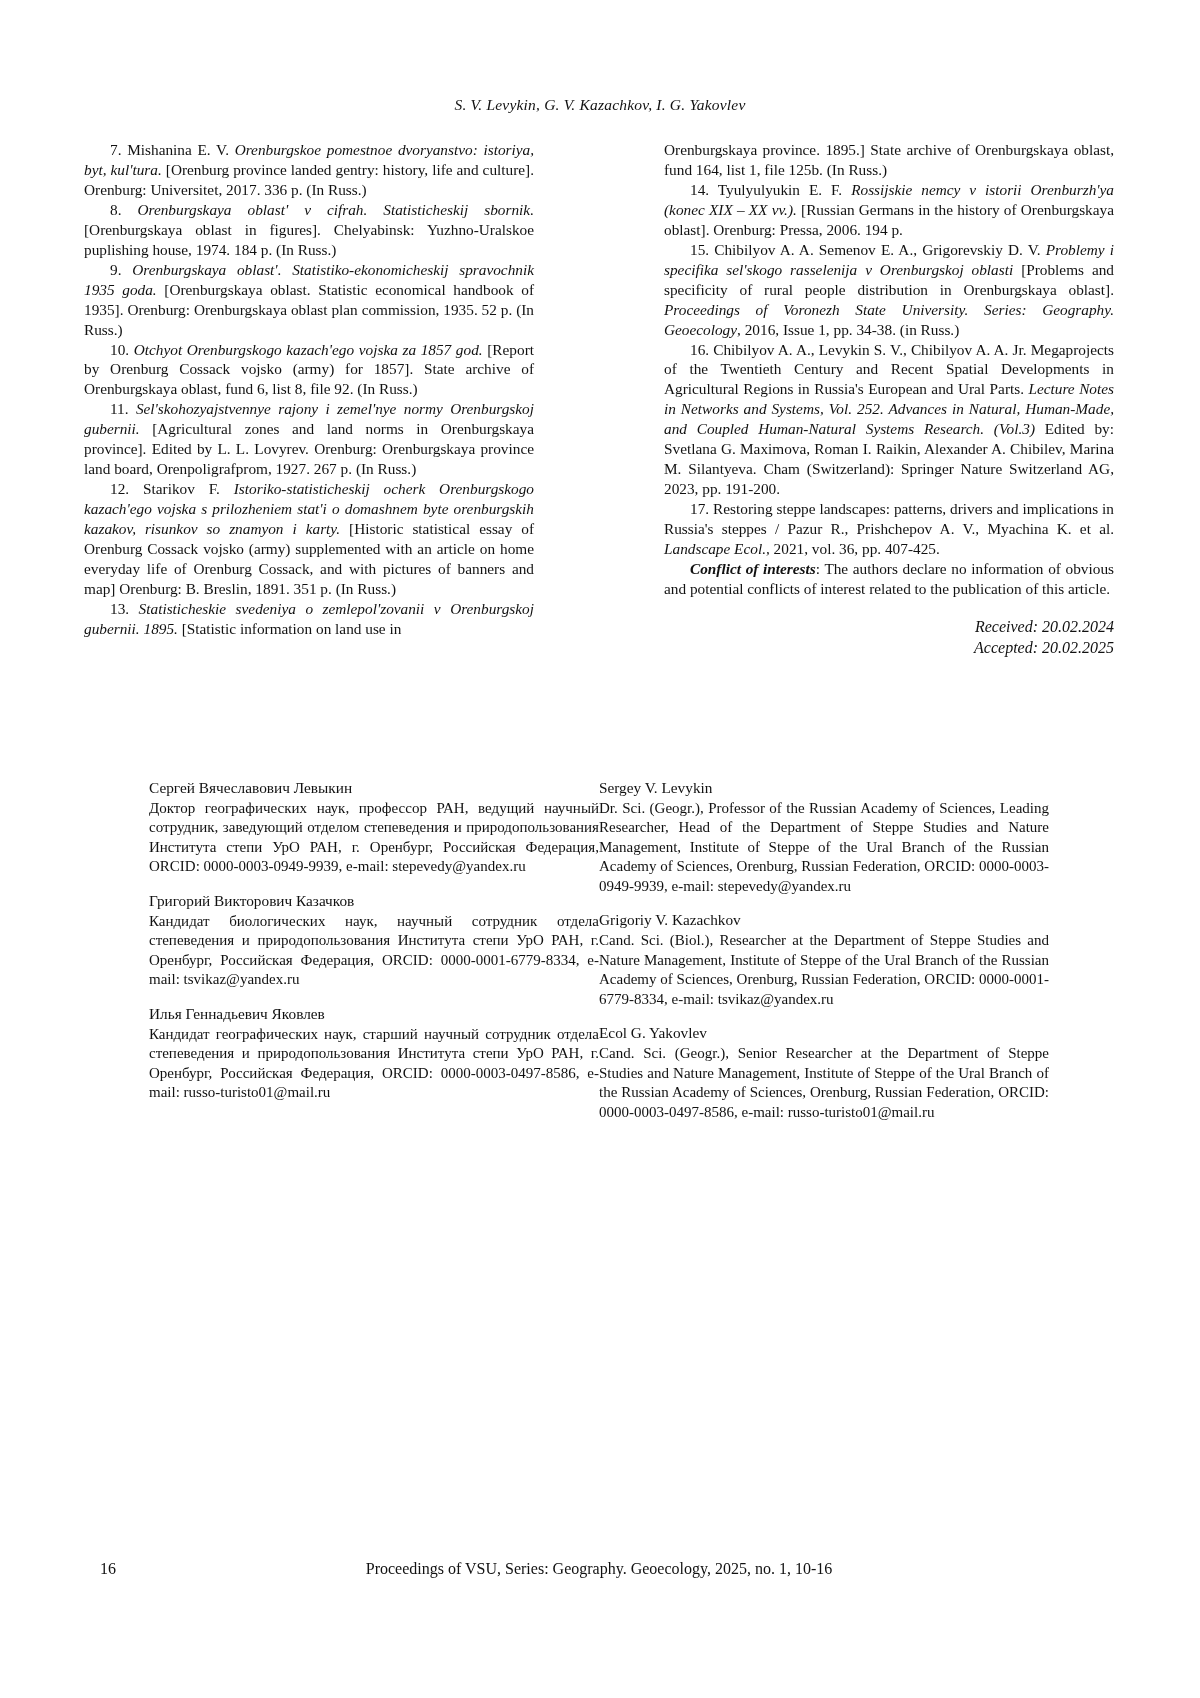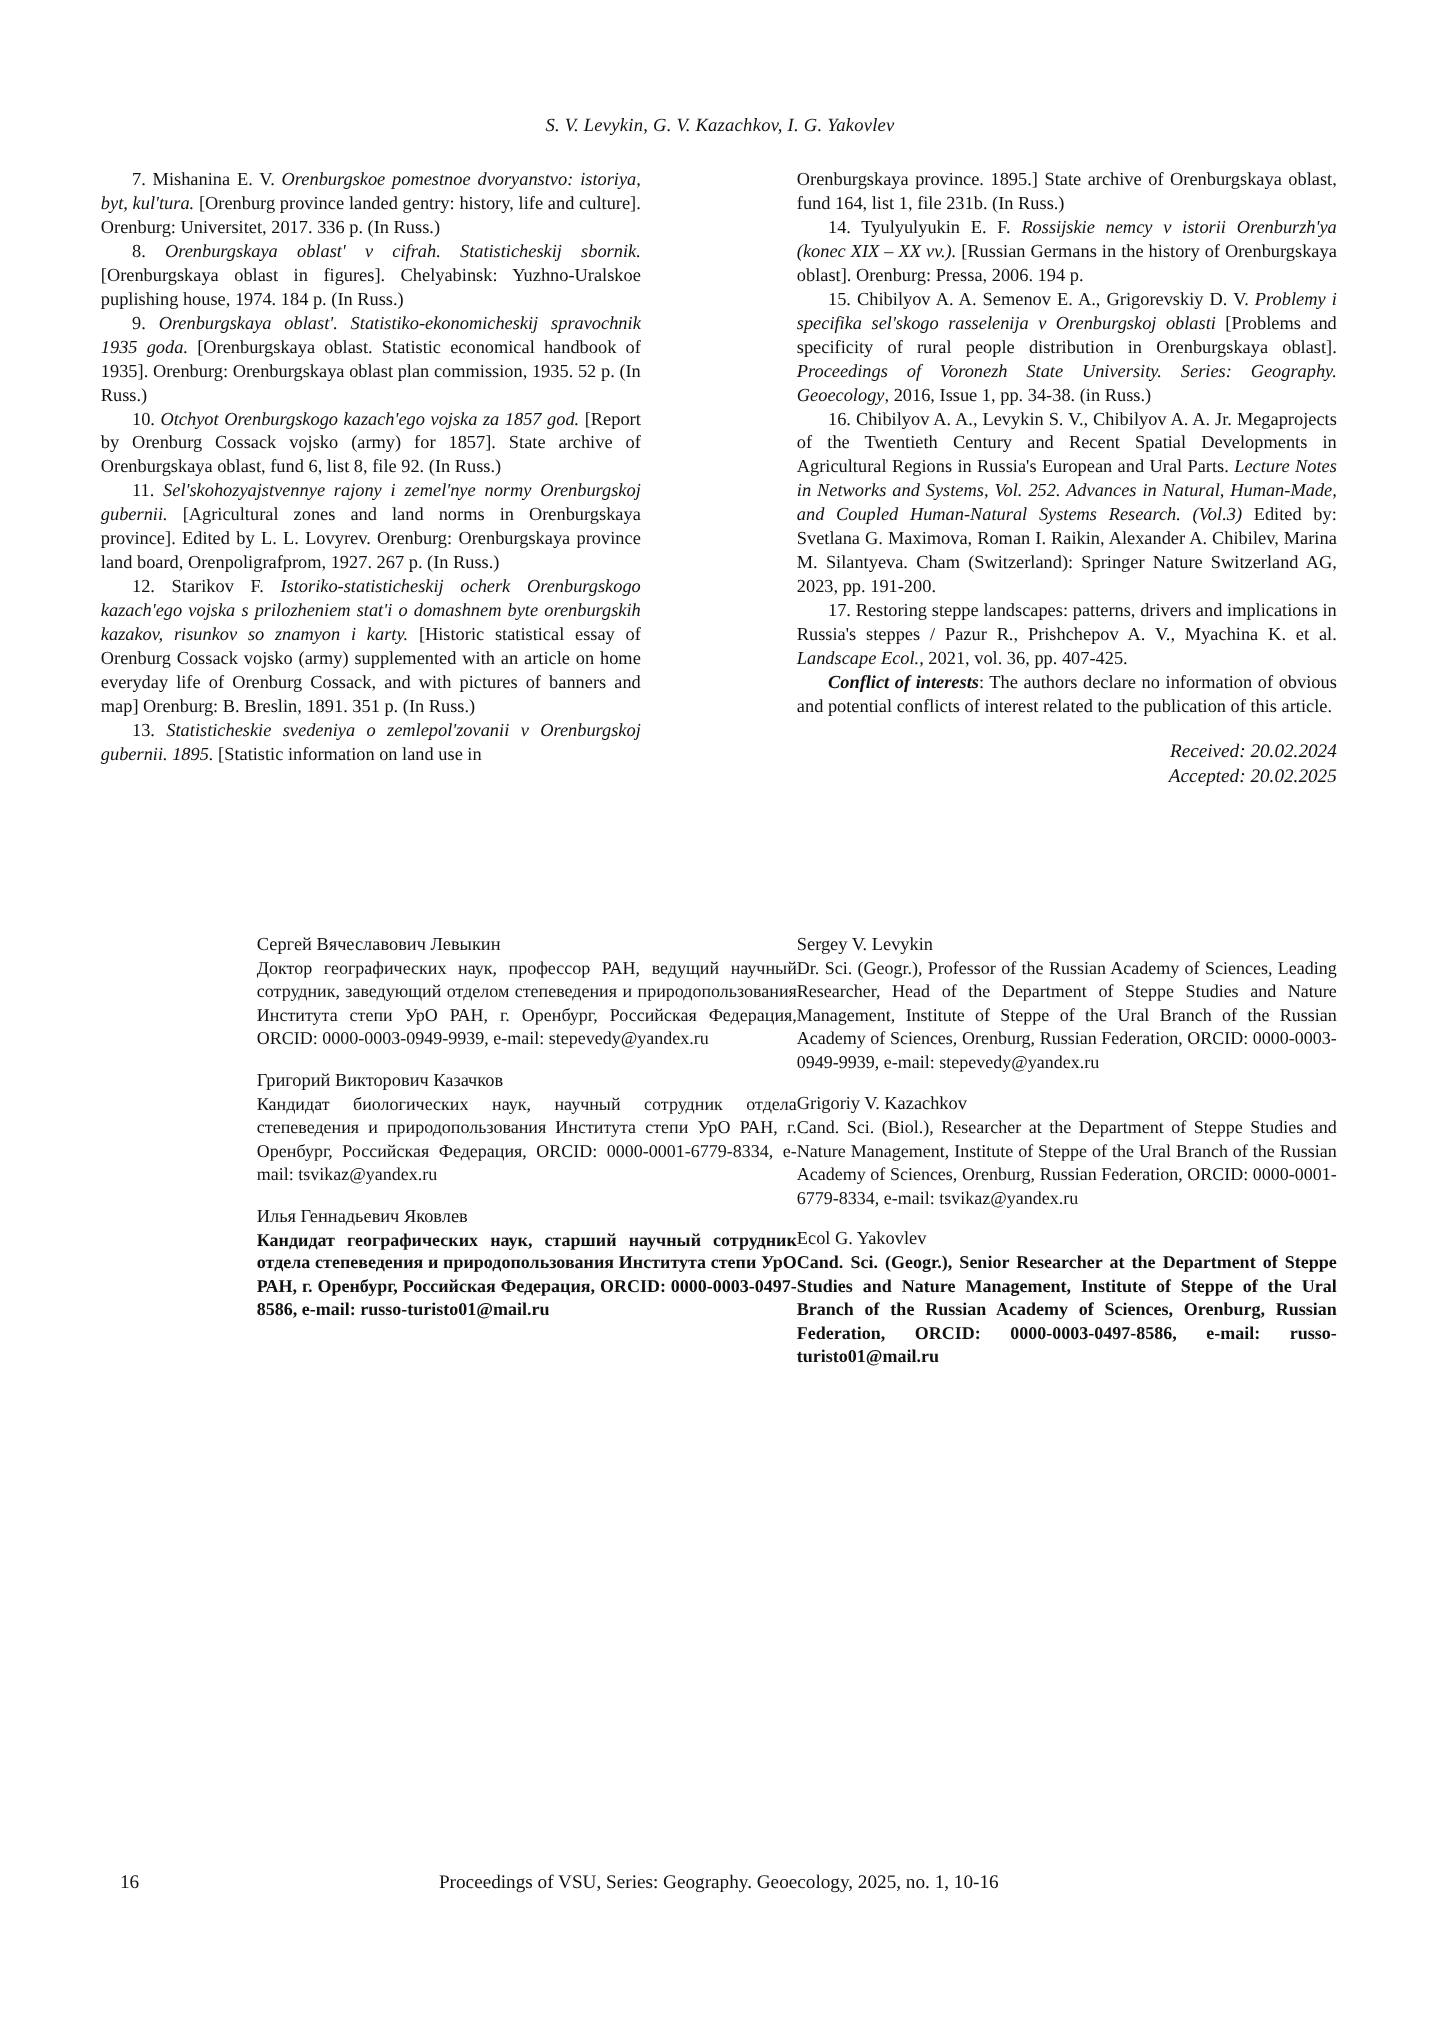--- a/index.html
+++ b/index.html
@@ -62,36 +62,36 @@
     font-style: italic;
     font-size: 16px;
     line-height: 1.3;
   }
   .authors {
     position: absolute;
     left: 84px;
     top: 778px;
     width: 1030px;
     display: flex;
-    justify-content: flex-end;
+    justify-content: center;
   }
   .acol {
     width: 450px;
     font-size: 15.0px;
     line-height: 1.30;
     text-align: justify;
   }
   .aname {
     margin: 0 0 1px 0;
     font-size: 15.3px;
   }
   .abio {
     margin: 0 0 14px 0;
   }
-  .abio:last-child { margin-bottom: 0; font-weight: bold; }
+  .abio:last-child { margin-bottom: 0; }
   .footer {
     position: absolute;
     left: 84px;
     top: 1560px;
     width: 1030px;
     font-size: 16px;
   }
   .footer-num {
     position: absolute;
     left: 16px;
@@ -116,21 +116,21 @@
     <div class="col">
       <p class="ref">7. Mishanina E. V. <i>Orenburgskoe pomestnoe dvoryanstvo: istoriya, byt, kul'tura.</i> [Orenburg province landed gentry: history, life and culture]. Orenburg: Universitet, 2017. 336 p. (In Russ.)</p>
       <p class="ref">8. <i>Orenburgskaya oblast' v cifrah. Statisticheskij sbornik.</i> [Orenburgskaya oblast in figures]. Chelyabinsk: Yuzhno-Uralskoe puplishing house, 1974. 184 p. (In Russ.)</p>
       <p class="ref">9. <i>Orenburgskaya oblast'. Statistiko-ekonomicheskij spravochnik 1935 goda.</i> [Orenburgskaya oblast. Statistic economical handbook of 1935]. Orenburg: Orenburgskaya oblast plan commission, 1935. 52 p. (In Russ.)</p>
       <p class="ref">10. <i>Otchyot Orenburgskogo kazach'ego vojska za 1857 god.</i> [Report by Orenburg Cossack vojsko (army) for 1857]. State archive of Orenburgskaya oblast, fund 6, list 8, file 92. (In Russ.)</p>
       <p class="ref">11. <i>Sel'skohozyajstvennye rajony i zemel'nye normy Orenburgskoj gubernii.</i> [Agricultural zones and land norms in Orenburgskaya province]. Edited by L. L. Lovyrev. Orenburg: Orenburgskaya province land board, Orenpoligrafprom, 1927. 267 p. (In Russ.)</p>
       <p class="ref">12. Starikov F. <i>Istoriko-statisticheskij ocherk Orenburgskogo kazach'ego vojska s prilozheniem stat'i o domashnem byte orenburgskih kazakov, risunkov so znamyon i karty.</i> [Historic statistical essay of Orenburg Cossack vojsko (army) supplemented with an article on home everyday life of Orenburg Cossack, and with pictures of banners and map] Orenburg: B. Breslin, 1891. 351 p. (In Russ.)</p>
       <p class="ref">13. <i>Statisticheskie svedeniya o zemlepol'zovanii v Orenburgskoj gubernii. 1895.</i> [Statistic information on land use in</p>
     </div>
     <div class="col">
-      <p class="ref" style="text-indent:0">Orenburgskaya province. 1895.] State archive of Orenburgskaya oblast, fund 164, list 1, file 231b. (In Russ.)</p>
+      <p class="ref" style="text-indent:0">Orenburgskaya province. 1895.] State archive of Orenburgskaya oblast, fund 164, list 1, file 125b. (In Russ.)</p>
       <p class="ref">14. Tyulyulyukin E. F. <i>Rossijskie nemcy v istorii Orenburzh'ya (konec XIX – XX vv.).</i> [Russian Germans in the history of Orenburgskaya oblast]. Orenburg: Pressa, 2006. 194 p.</p>
       <p class="ref">15. Chibilyov A. A. Semenov E. A., Grigorevskiy D. V. <i>Problemy i specifika sel'skogo rasselenija v Orenburgskoj oblasti</i> [Problems and specificity of rural people distribution in Orenburgskaya oblast]. <i>Proceedings of Voronezh State University. Series: Geography. Geoecology</i>, 2016, Issue 1, pp. 34-38. (in Russ.)</p>
       <p class="ref">16. Chibilyov A. A., Levykin S. V., Chibilyov A. A. Jr. Megaprojects of the Twentieth Century and Recent Spatial Developments in Agricultural Regions in Russia's European and Ural Parts. <i>Lecture Notes in Networks and Systems, Vol. 252. Advances in Natural, Human-Made, and Coupled Human-Natural Systems Research. (Vol.3)</i> Edited by: Svetlana G. Maximova, Roman I. Raikin, Alexander A. Chibilev, Marina M. Silantyeva. Cham (Switzerland): Springer Nature Switzerland AG, 2023, pp. 191-200.</p>
       <p class="ref">17. Restoring steppe landscapes: patterns, drivers and implications in Russia's steppes / Pazur R., Prishchepov A. V., Myachina K. et al. <i>Landscape Ecol.,</i> 2021, vol. 36, pp. 407-425.</p>
       <p class="conflict"><span class="bdit">Conflict of interests</span><span>: The authors declare no information of obvious and potential conflicts of interest related to the publication of this article.</span></p>
       <div class="dates">
         <div>Received: 20.02.2024</div>
         <div>Accepted: 20.02.2025</div>
       </div>
     </div>

